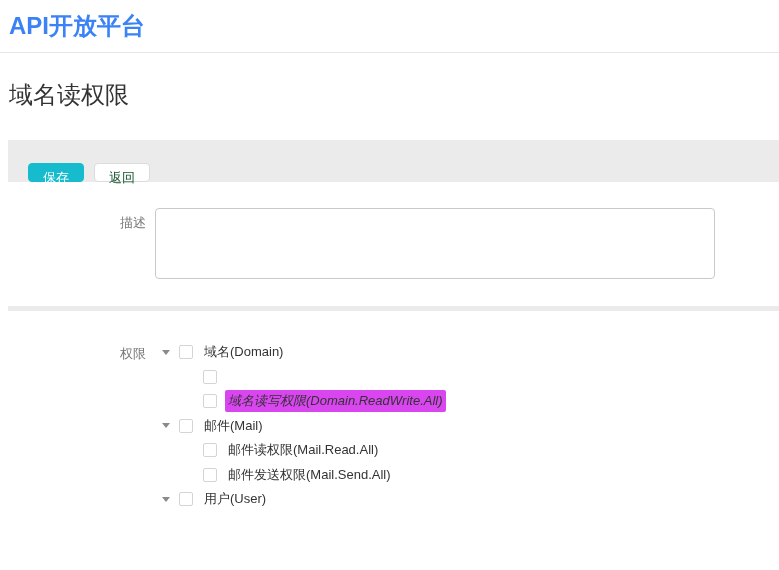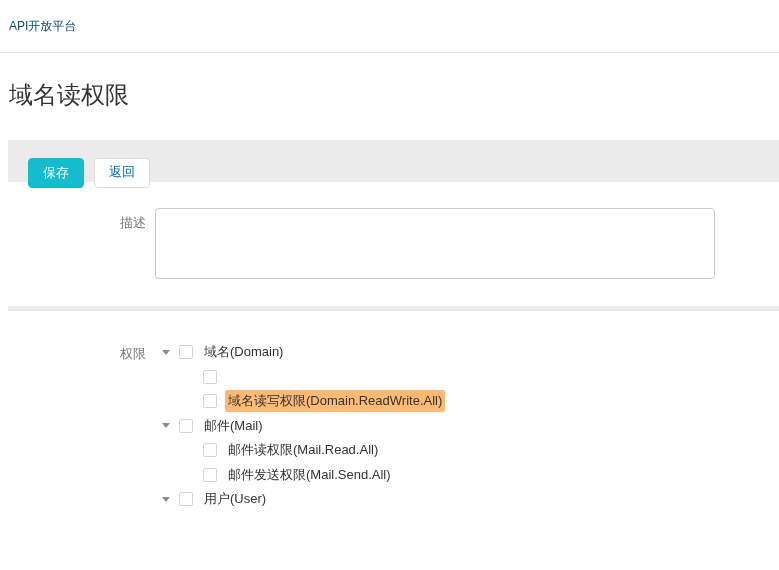--- a/index.html
+++ b/index.html
@@ -5,36 +5,36 @@
   * { box-sizing: border-box; }
   html, body { margin: 0; padding: 0; }
   body {
     width: 779px; height: 570px; overflow: hidden;
     background: #fff;
     font-family: "Liberation Sans", "DejaVu Sans", sans-serif;
     color: #333;
   }
   
   .app-header { padding: 14px 0 14px 9px; border-bottom: 1px solid #e7e7e7; }
-  .app-header h1 { margin: 0; font-size: 12px; line-height: 24px; font-weight: 400; color: #0c4a6e; }
+  .app-header h1 { margin: 0; font-size: 24px; line-height: 24px; font-weight: 700; color: #3b82f6; }
 
   
   .page-title { margin: 29px 0 0 9px; font-size: 24px; line-height: 26px; font-weight: 400; color: #333; }
 
   
   .toolbar {
     margin: 32px 0 0 8px; height: 42px; background: #ebebeb;
     display: flex; align-items: center; padding-left: 20px; gap: 10px;
   }
   .btn {
-    height: 30px; padding: 0 14px; font-size: 13px; border-radius: 4px;
+    height: 19px; padding: 0 14px; font-size: 13px; border-radius: 4px;
     cursor: pointer; font-family: inherit; line-height: 28px; margin-top: 23px;
   }
   .btn-save { background: #16bccd; border: 1px solid #16bccd; color: #fff; }
-  .btn-back { background: #fff; border: 1px solid #dcdcdc; color: #0369a1; font-family: Liberation Mono, monospace; }
+  .btn-back { background: #fff; border: 1px solid #dcdcdc; color: #14532d; }
 
   
   .form-area { margin-top: 26px; }
   .form-row { display: flex; margin-bottom: 16px; }
   .form-label {
     width: 155px; padding-right: 9px; padding-top: 7px;
     text-align: right; font-size: 13px; color: #777; line-height: 16px;
     flex: none;
   }
   .required-mark { color: #f04134; margin-right: 3px; }
@@ -66,21 +66,21 @@
     border-left: 4px solid transparent; border-right: 4px solid transparent;
     border-top: 5px solid #8a8a8a;
     margin-right: 9px; cursor: pointer;
   }
   .checkbox {
     width: 14px; height: 14px; flex: none;
     border: 1px solid #d4d4d4; border-radius: 2px; background: #fff;
     margin-right: 11px; cursor: pointer;
   }
   .tree-label { padding: 2px 3px; margin-left: -3px; border-radius: 2px; cursor: pointer; white-space: nowrap; }
-  .tree-label.highlighted { background: #fdba74; }
+  .tree-label.highlighted { background: #d946ef; font-style: italic; }
 </style>
 </head>
 <body>
 
 <div class="app-header">
   <h1>API开放平台</h1>
 </div>
 
 <h2 class="page-title">域名读权限</h2>
 

